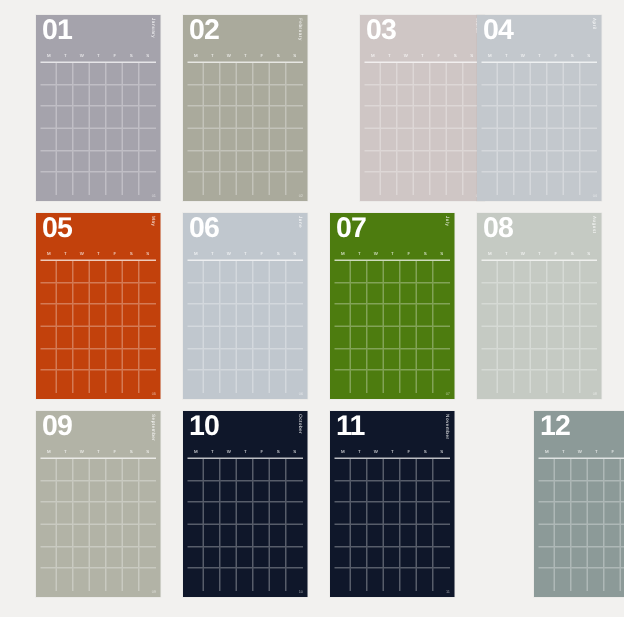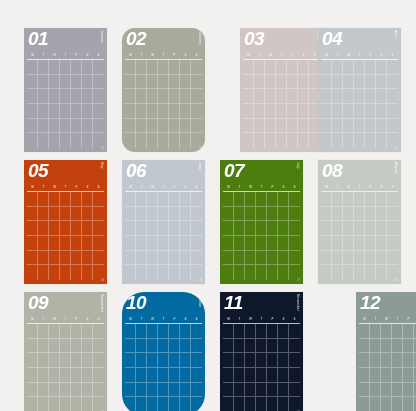--- a/index.html
+++ b/index.html
@@ -12,29 +12,28 @@
     background: #f2f1ef;
     font-family: "Liberation Sans", sans-serif;
     overflow: hidden;
   }
 
   #calendar-grid {
     position: relative;
     width: 416px;
     height: 411px;
     box-sizing: border-box;
-    padding: 28px 24px;
+    padding: 10px 24px;
     display: grid;
     grid-template-columns: repeat(4, 83px);
     grid-template-rows: repeat(3, 124px);
     column-gap: 15px;
     row-gap: 8px;
     justify-content: start;
     align-content: start;
-    font-style: italic;
   }
 
   .month-card {
     position: relative;
     width: 83px;
     height: 124px;
     overflow: hidden;
     box-sizing: border-box;
     box-shadow: 0 0 0 0.5px rgba(0,0,0,0.035);
   }
@@ -185,21 +184,21 @@
         <div class="day-cell last-row"></div>
         <div class="day-cell last-row"></div>
         <div class="day-cell last-row"></div>
         <div class="day-cell last-row"></div>
         <div class="day-cell last-row"></div>
         <div class="day-cell last-row"></div>
         <div class="day-cell last-col last-row"></div>
       </div>
       <div class="corner-mark">01</div>
     </div>
-    <div class="month-card" style="background: rgb(170, 170, 156); border-radius: 13px;">
+    <div class="month-card" style="background: rgb(170, 170, 156);">
       <div class="card-header">
         <div class="month-number">02</div>
         <div class="month-name">February</div>
       </div>
       <div class="weekday-row">
         <div class="weekday-cell">M</div>
         <div class="weekday-cell">T</div>
         <div class="weekday-cell">W</div>
         <div class="weekday-cell">T</div>
         <div class="weekday-cell">F</div>
@@ -673,21 +672,21 @@
         <div class="day-cell last-row"></div>
         <div class="day-cell last-row"></div>
         <div class="day-cell last-row"></div>
         <div class="day-cell last-row"></div>
         <div class="day-cell last-row"></div>
         <div class="day-cell last-row"></div>
         <div class="day-cell last-col last-row"></div>
       </div>
       <div class="corner-mark">09</div>
     </div>
-    <div class="month-card" style="background: #0369a1; border-radius: 22px;">
+    <div class="month-card" style="background: #0f172a;">
       <div class="card-header">
         <div class="month-number">10</div>
         <div class="month-name">October</div>
       </div>
       <div class="weekday-row">
         <div class="weekday-cell">M</div>
         <div class="weekday-cell">T</div>
         <div class="weekday-cell">W</div>
         <div class="weekday-cell">T</div>
         <div class="weekday-cell">F</div>

